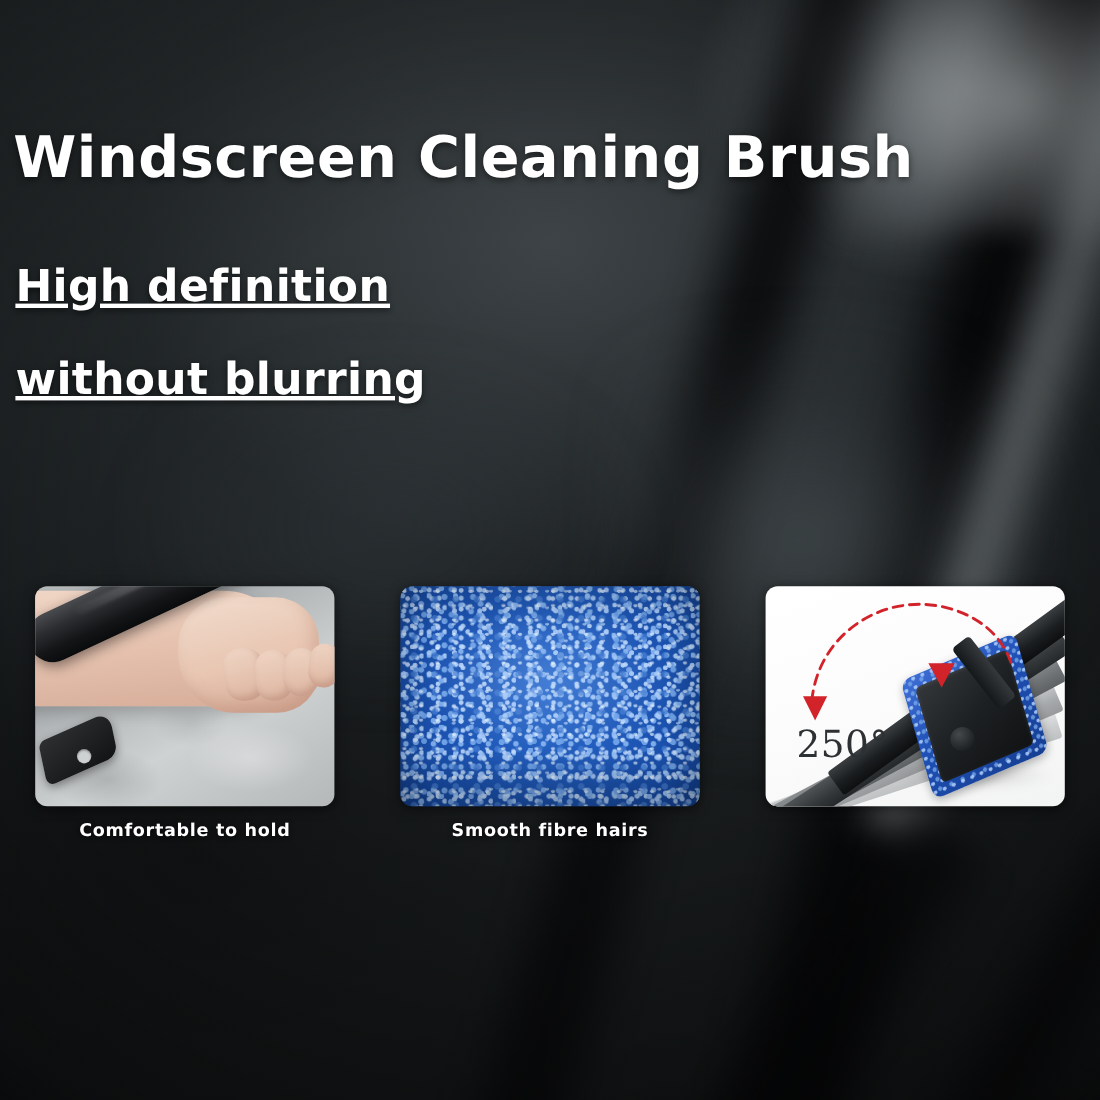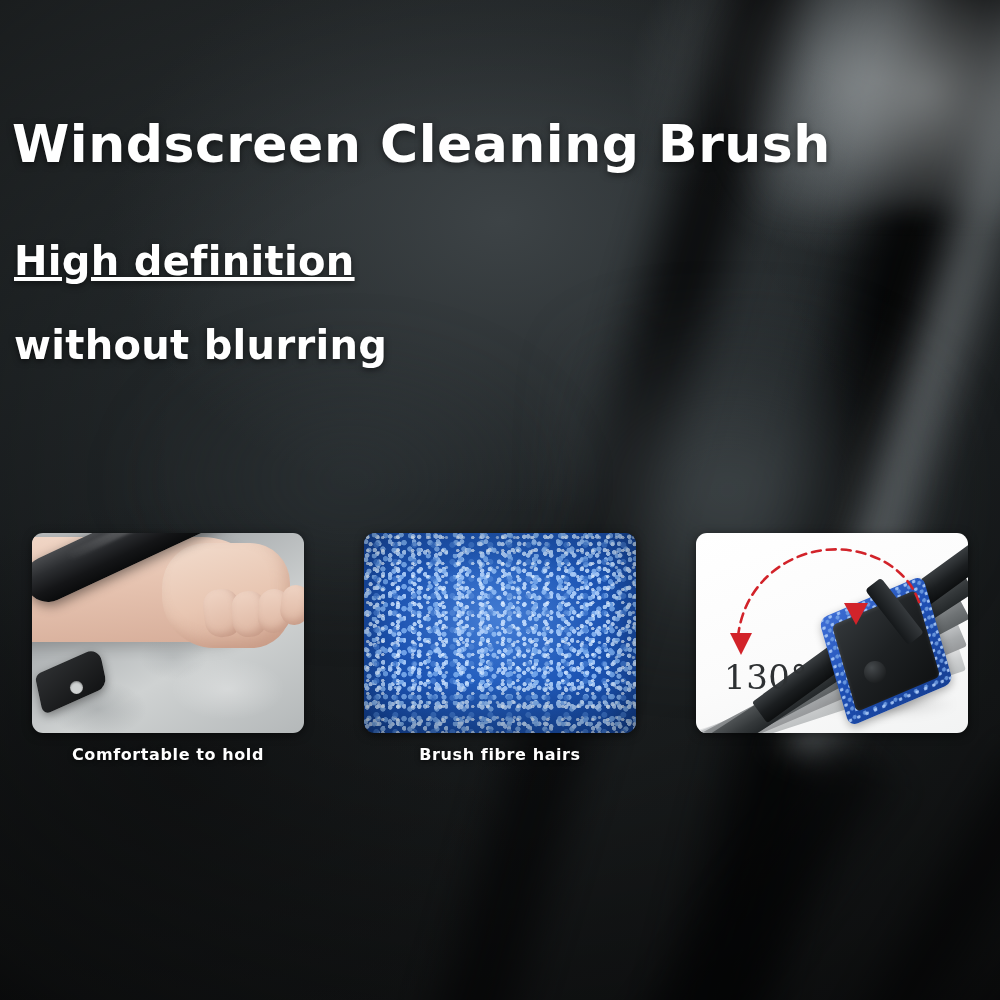--- a/index.html
+++ b/index.html
@@ -124,21 +124,21 @@
     color: #ffffff;
     font-family: "DejaVu Sans", sans-serif;
     font-weight: 700;
     font-size: 40px;
     line-height: 1;
     letter-spacing: 0.3px;
     white-space: nowrap;
     text-shadow: 0 2px 6px rgba(0,0,0,.55);
   }
   .subtitle-1 { top: 241px; text-decoration: underline; }
-  .subtitle-2 { top: 325px; }
+  .subtitle-2 { top: 325px; text-decoration: underline; }
 
   
   .cards {
     position: absolute;
     left: 0;
     top: 533px;
     width: 1000px;
     height: 260px;
   }
   .card {
@@ -439,21 +439,21 @@
       </div>
       <div class="caption">Comfortable to hold</div>
     </div>
 
     <div class="card card-2">
       <div class="photo ph-fibre">
         <div class="loops"></div>
         <div class="loops2"></div>
         <div class="shade"></div>
       </div>
-      <div class="caption">Brush fibre hairs</div>
+      <div class="caption">Smooth fibre hairs</div>
     </div>
 
     <div class="card card-3">
       <div class="photo ph-rot">
         <div class="rot-bar b1"></div>
         <div class="rot-bar b2"></div>
         <div class="rot-bar b3"></div>
         <div class="rot-bar b4"></div>
         <div class="rot-bar b5"></div>
 
@@ -464,18 +464,18 @@
         </div>
         <div class="rot-neck"></div>
         <div class="rot-pivot"></div>
 
         <svg class="rot-arc" viewBox="0 0 256 190">
           <path d="M34,108 C40,48 96,12 150,22 C186,29 208,50 216,76" fill="none" stroke="#d2232a" stroke-width="2.6" stroke-dasharray="9 6" stroke-linecap="round"></path>
           <polygon points="26,104 48,104 37,126" fill="#d2232a"></polygon>
           <polygon points="140,74 164,74 152,96" fill="#d2232a"></polygon>
         </svg>
 
-        <div class="deg-label">130°</div>
+        <div class="deg-label">250°</div>
       </div>
     </div>
 
   </div>
 </div>
 
 </body></html>

